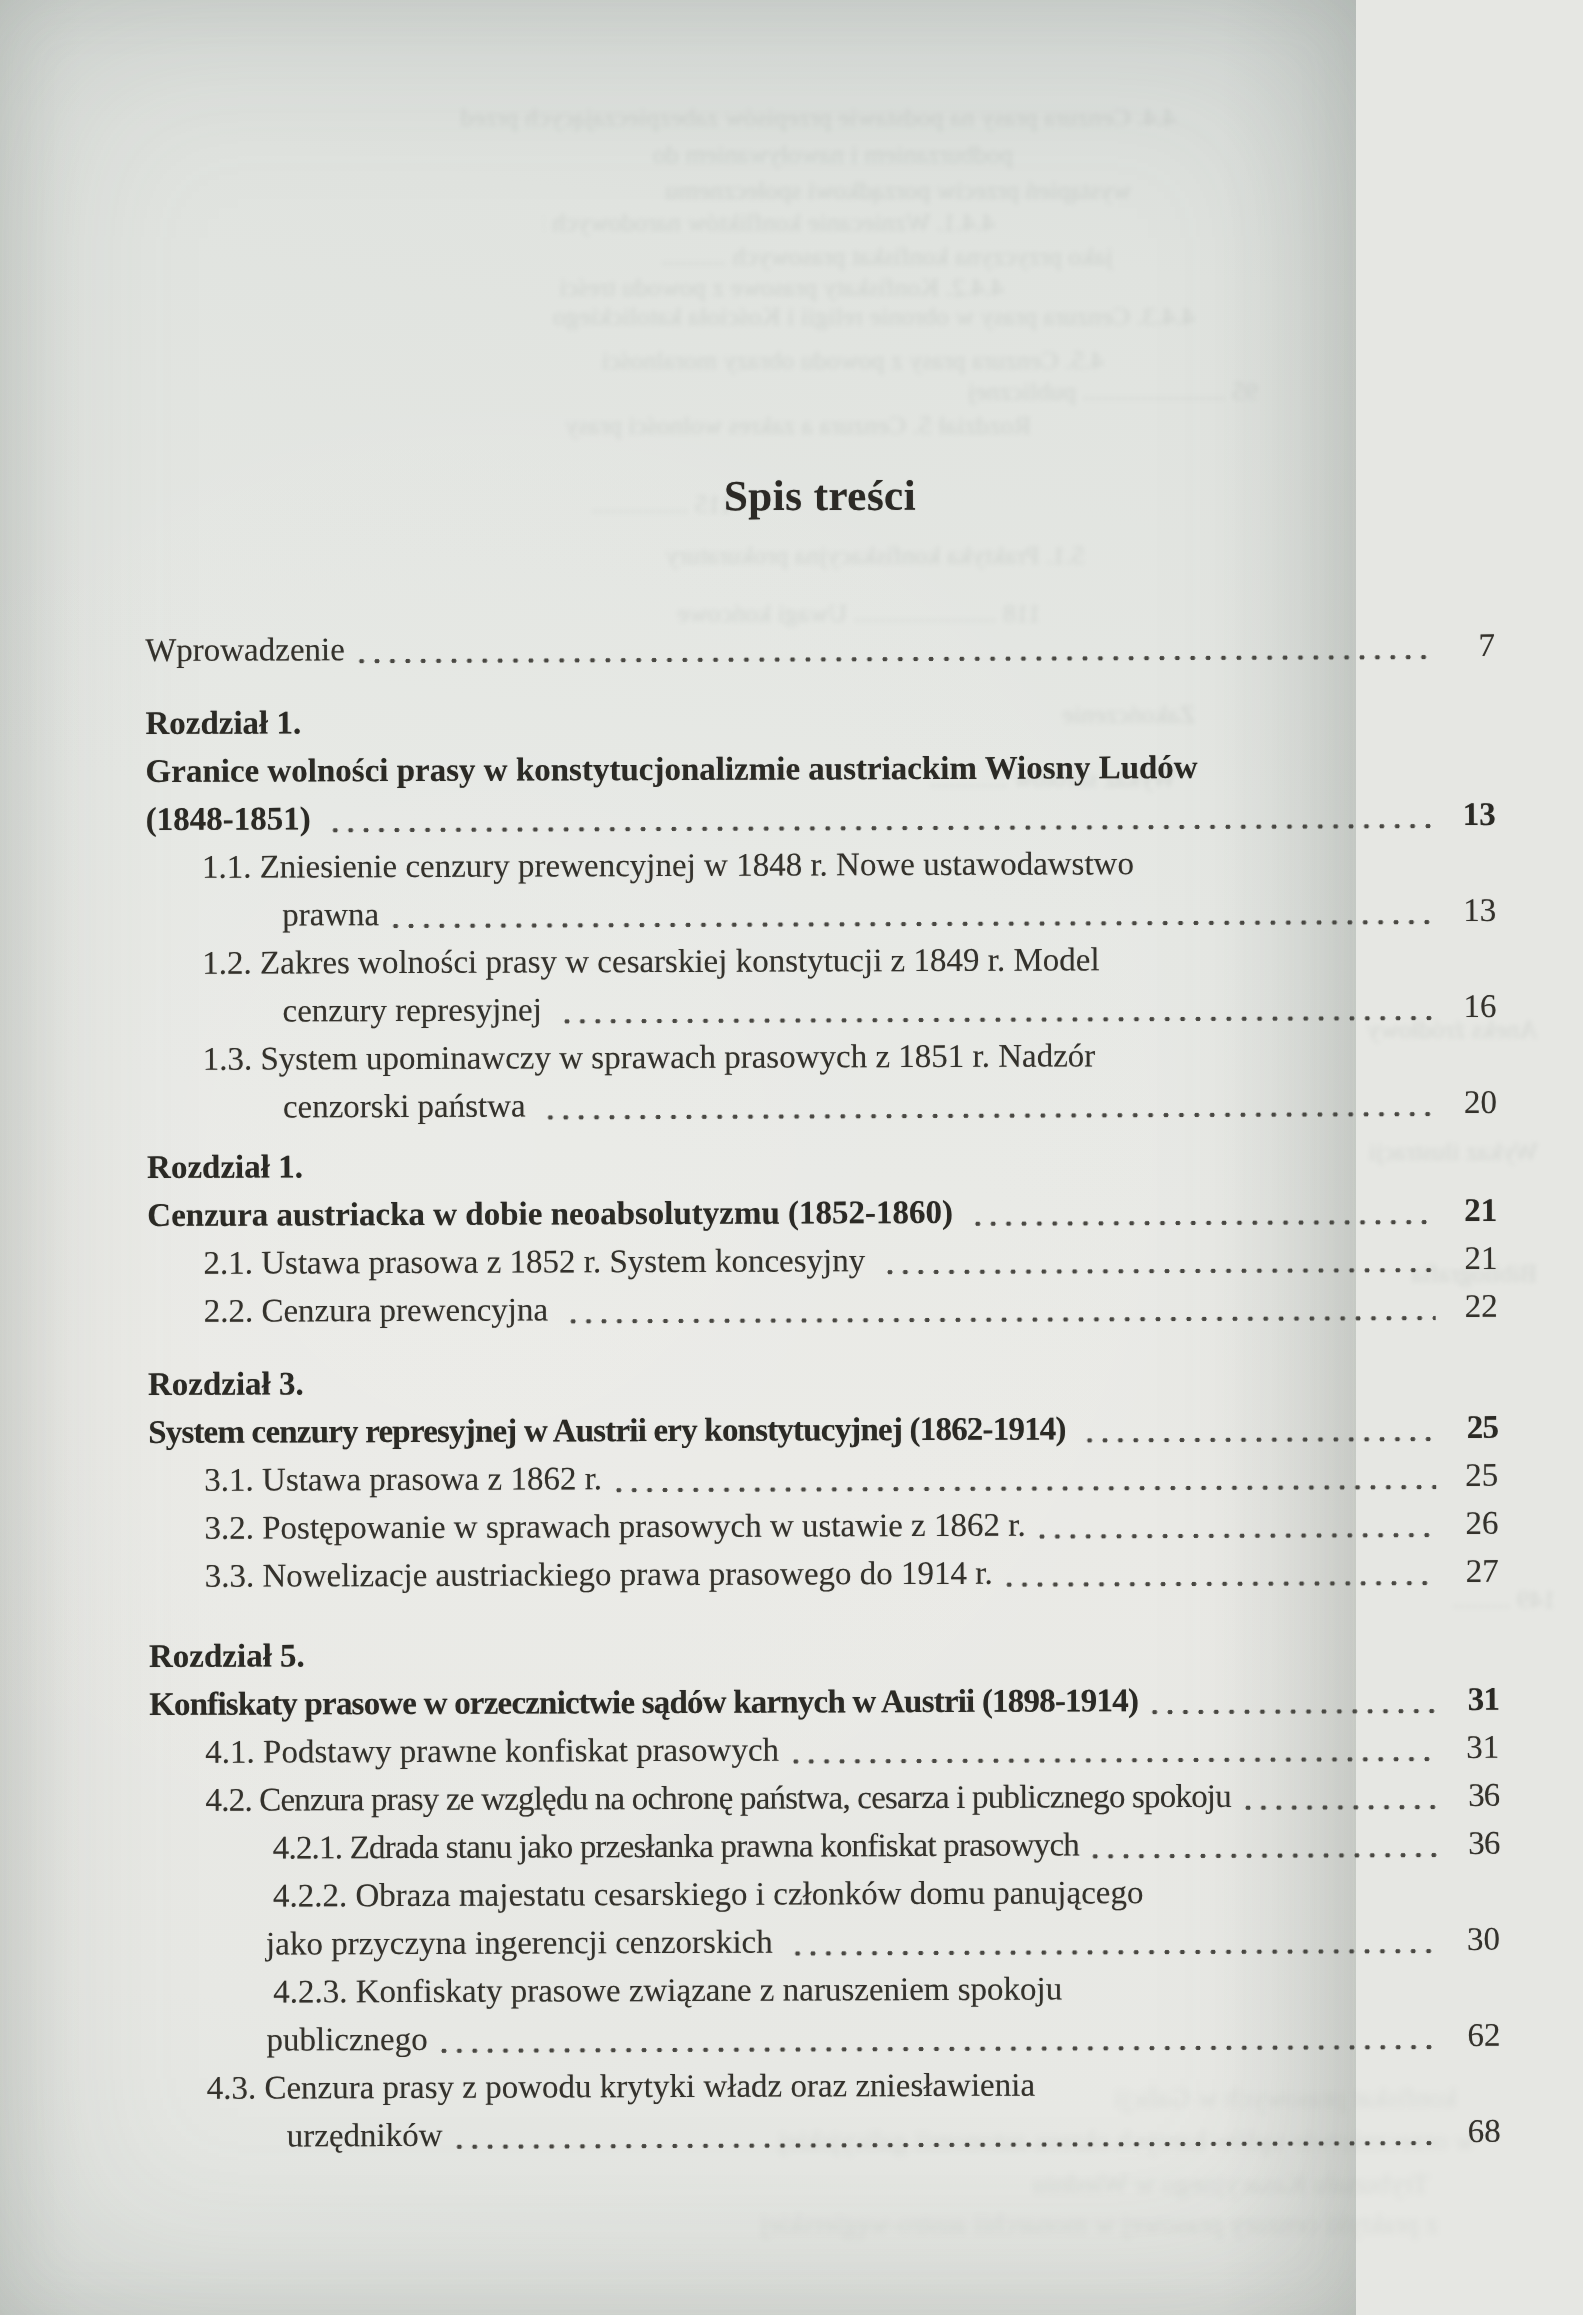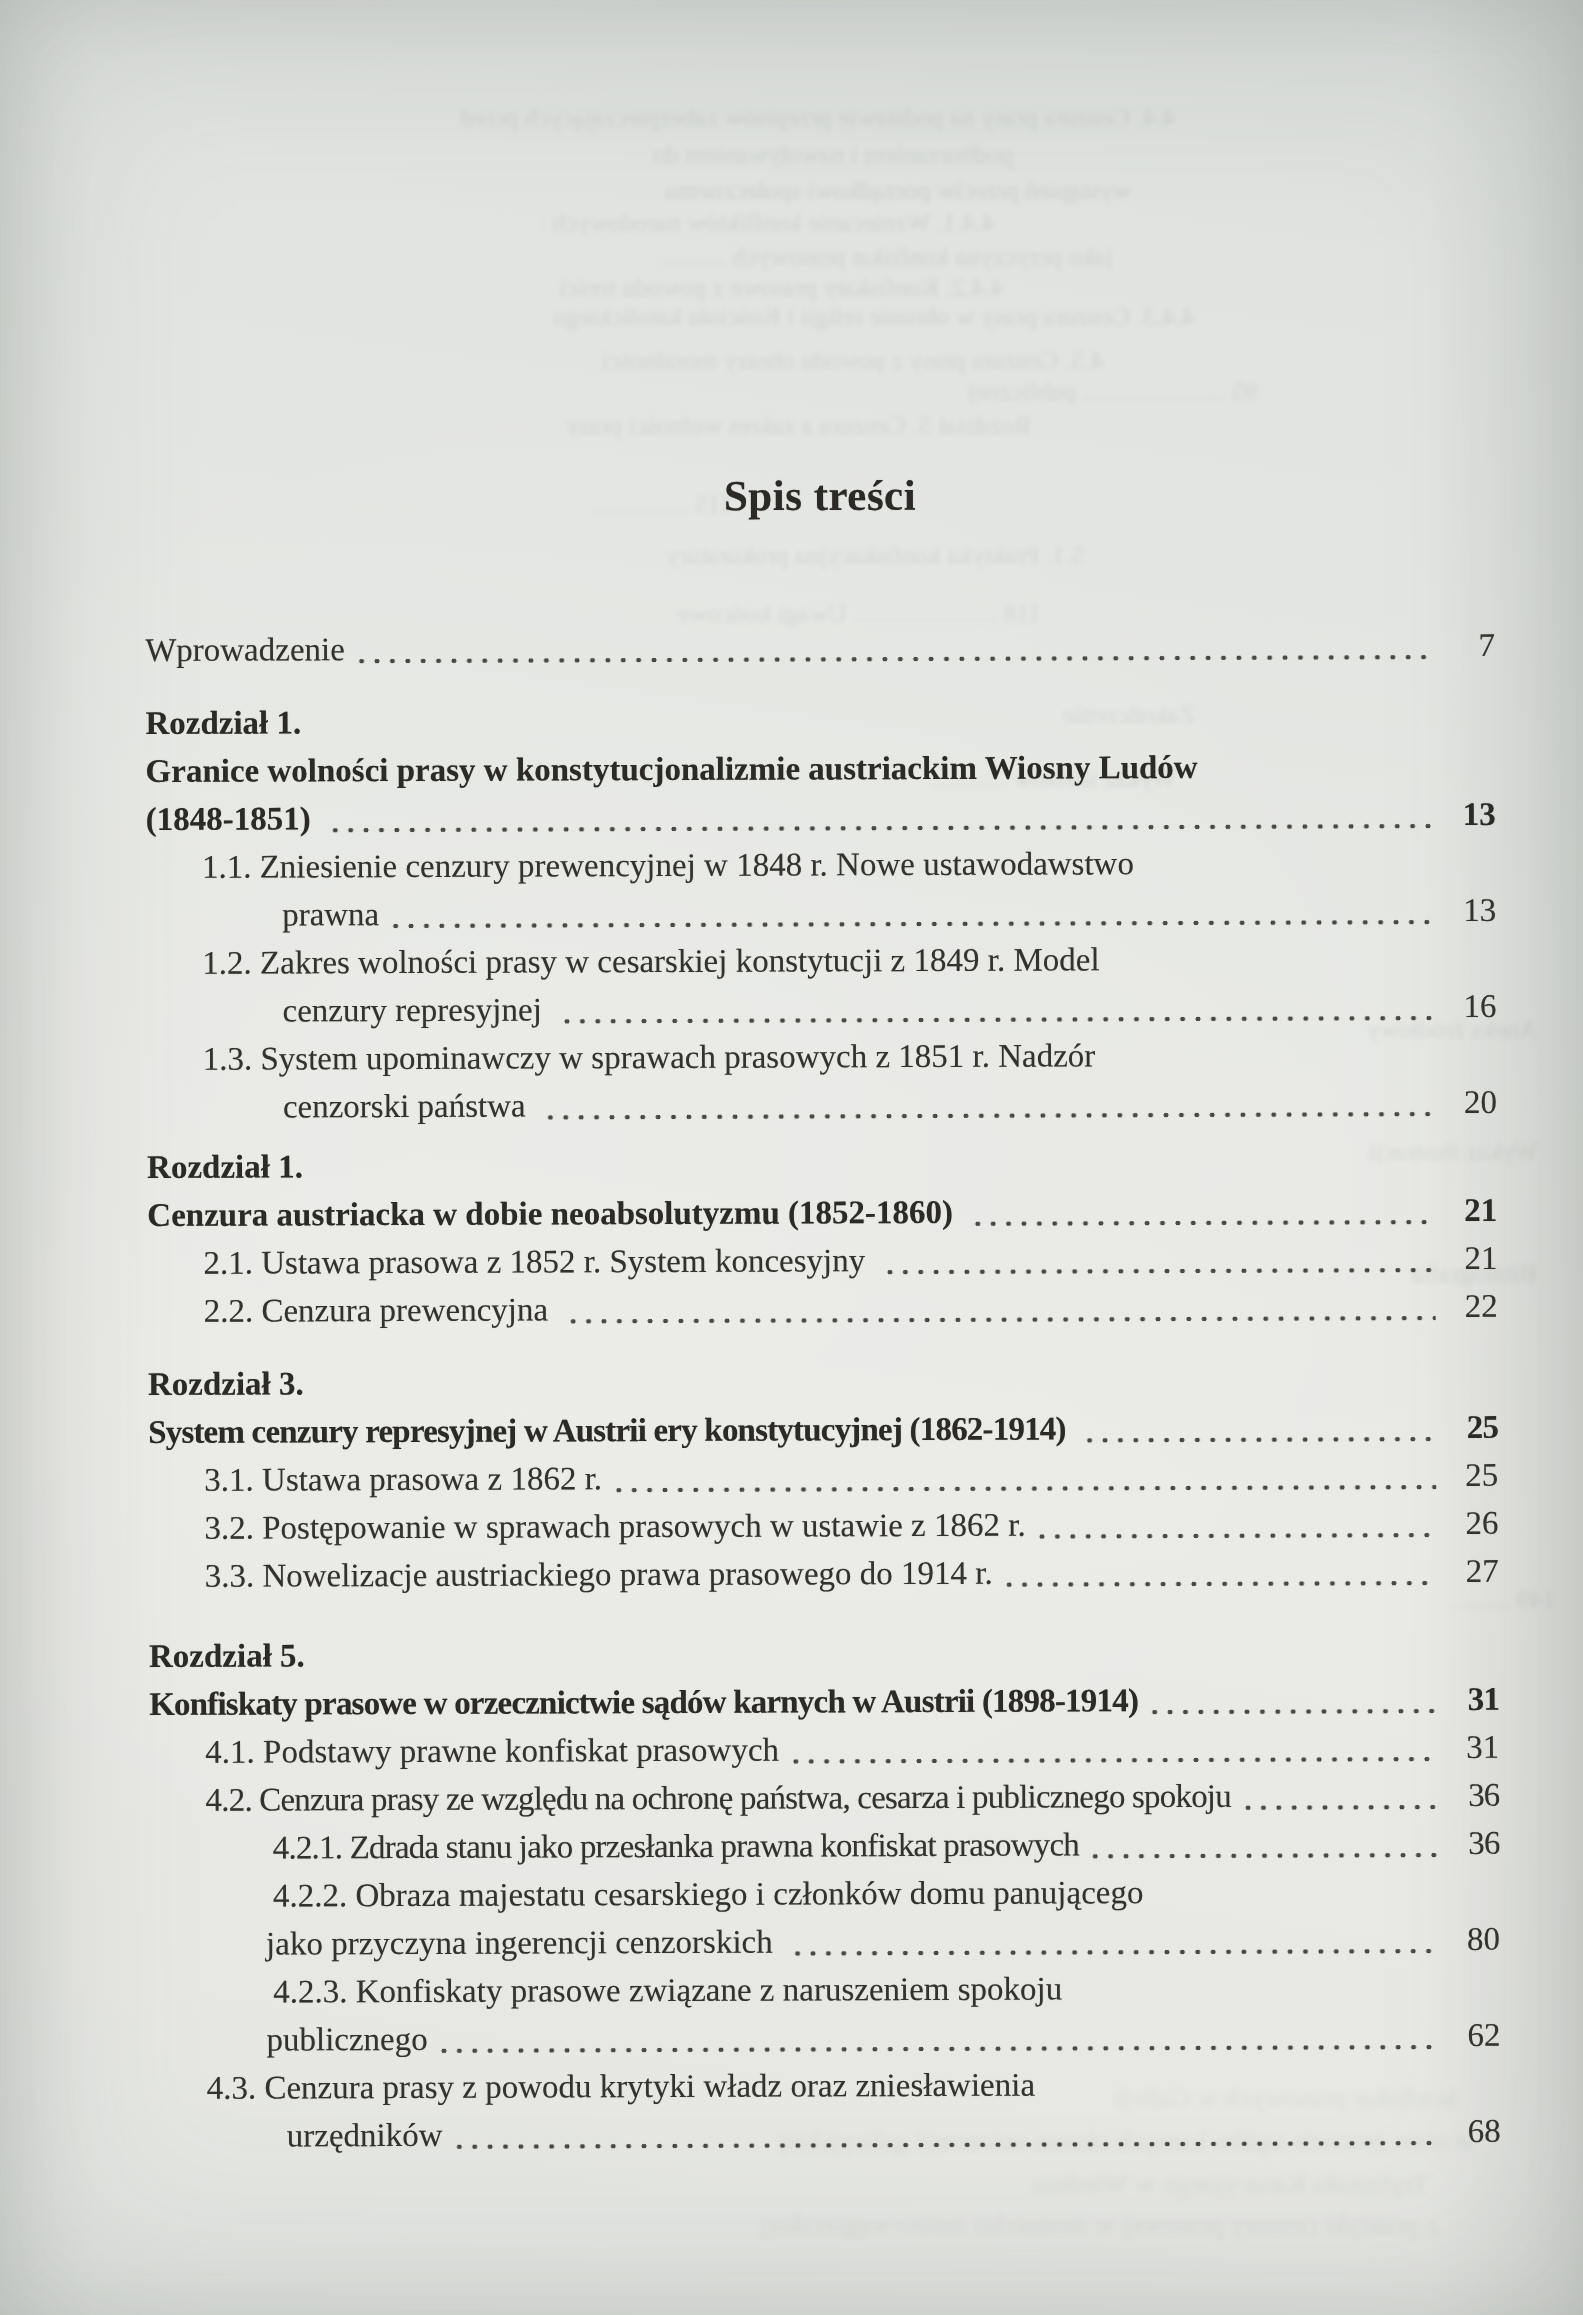--- a/index.html
+++ b/index.html
@@ -2,21 +2,21 @@
 <html style="font-size:14.5px"><head>
 <meta charset="utf-8">
 <style>
   html,body{margin:0;padding:0;}
   body{
     width:1583px;height:2316px;overflow:hidden;
     font-family:"Liberation Serif","DejaVu Serif",serif;
     background:#e6e7e3;
   }
   .paper{
-    position:relative;width:1583px;height:2316px;
+    position:relative;width:1356px;height:2316px;
     background:
       radial-gradient(90% 55% at 36% 50%, rgba(255,255,255,.10), rgba(255,255,255,0) 70%),
       linear-gradient(270deg, rgba(128,138,132,.14), rgba(128,138,132,0) 10%),
       linear-gradient(90deg, rgba(128,138,132,.08), rgba(128,138,132,0) 6%),
       linear-gradient(188deg,#d9ddda 0%,#e0e3df 12%,#e6e8e4 38%,#eaeae6 62%,#e7e8e4 86%,#e1e4e0 100%);
   }
   .vignette{
     position:absolute;inset:0;pointer-events:none;
     box-shadow:inset 0 0 199px rgba(96,104,99,.22), inset 0 0 63px rgba(96,104,99,.10);
   }
@@ -199,21 +199,21 @@
         <span class="txt">4.2.1. Zdrada stanu jako przesłanka prawna konfiskat prasowych</span>
         <span class="lead"></span>
         <span class="pg">36</span>
       </div>
       <div class="row l2">
         <span class="txt">4.2.2. Obraza majestatu cesarskiego i członków domu panującego</span>
       </div>
       <div class="row l2c">
         <span class="txt">jako przyczyna ingerencji cenzorskich </span>
         <span class="lead"></span>
-        <span class="pg">80</span>
+        <span class="pg">30</span>
       </div>
       <div class="row l2">
         <span class="txt">4.2.3. Konfiskaty prasowe związane z naruszeniem spokoju</span>
       </div>
       <div class="row l2c">
         <span class="txt">publicznego</span>
         <span class="lead"></span>
         <span class="pg">62</span>
       </div>
       <div class="row l1">

